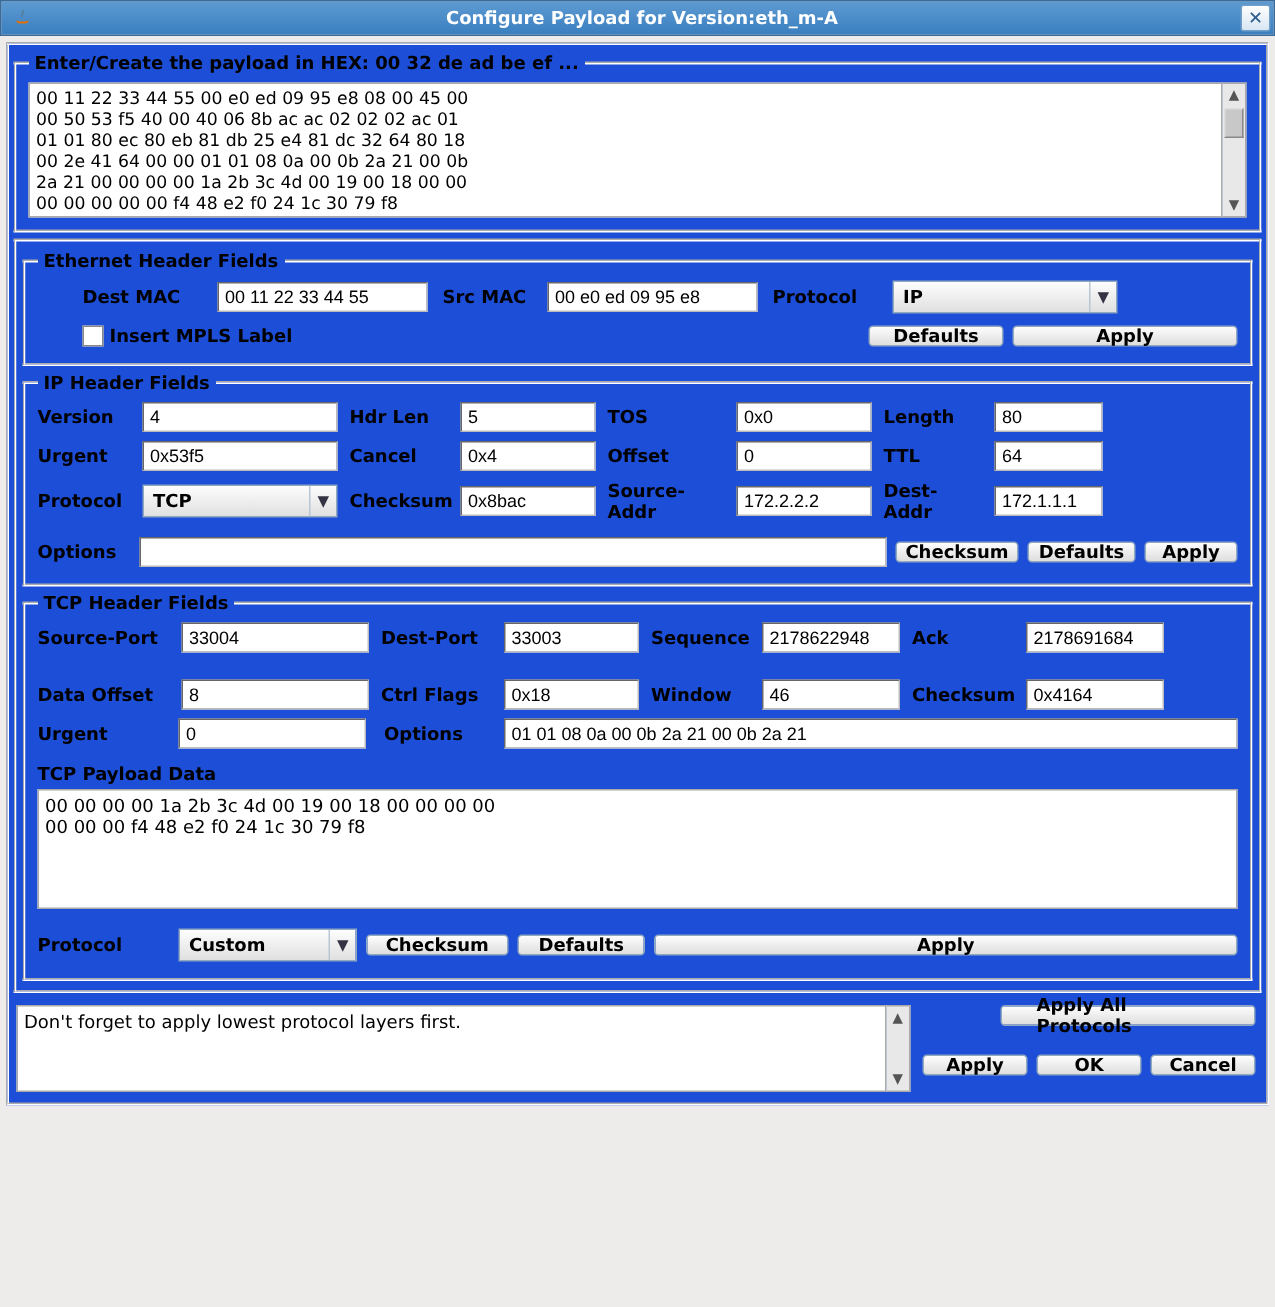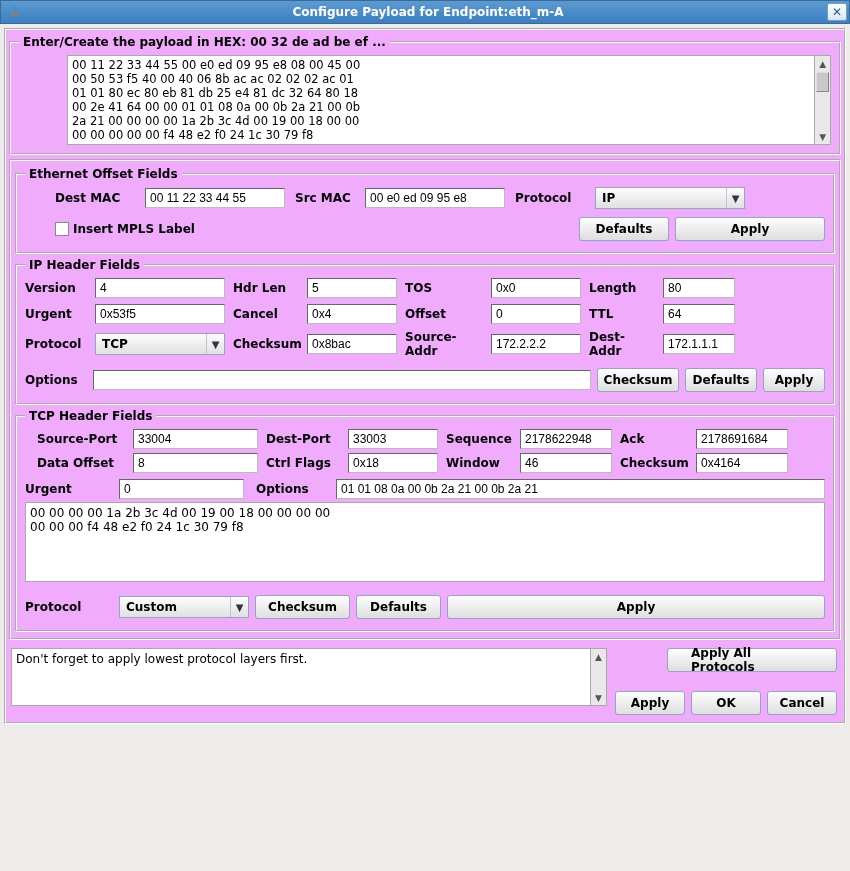--- a/index.html
+++ b/index.html
@@ -39,21 +39,21 @@
     width: 20px; height: 18px;
     margin-right: 2px;
     background: linear-gradient(to bottom,#fefefe,#d8e6f3);
     border: 1px solid #6f9ec9;
     display: flex; align-items: center; justify-content: center;
     color: #2a5d8f; font-weight: bold; font-size: 12px;
     border-radius: 2px;
   }
   .outer { padding: 4px; }
   .panel {
-    background: #f0abfc;
+    background: #1d4ed8;
     border: 2px groove #fff;
     padding: 1px;
   }
   fieldset {
     border: 2px groove #fff;
     margin: 4px 2px;
     padding: 6px 8px 8px 8px;
   }
   legend {
     font-weight: bold;
@@ -64,21 +64,21 @@
     width: 100%;
     height: 90px;
     resize: none;
     border: 1px solid #a9a9a9;
     background: #fff;
     font-family: "DejaVu Sans", sans-serif;
     font-size: 11.5px;
     padding: 2px 4px;
     line-height: 14px;
   }
-  .hexwrap { display: flex; margin-left: 48px; }
+  .hexwrap { display: flex; }
   .vscroll {
     width: 16px;
     background: #e8e8e8;
     border: 1px solid #a9a9a9;
     border-left: none;
     position: relative;
   }
   .vscroll .arrow { height: 15px; display:flex; align-items:center; justify-content:center; font-size:9px; color:#555;}
   .vscroll .thumb { position:absolute; left:1px; right:1px; top:16px; height:20px; background:#c8c8c8; border:1px outset #ddd;}
   .row { display: flex; align-items: center; margin: 3px 0; gap: 6px; }
@@ -105,41 +105,41 @@
     font-weight: bold;
     display:flex; align-items:center;
   }
   .selectbox .sarr {
     width: 18px;
     border-left: 1px solid #b8c5d3;
     display:flex; align-items:center; justify-content:center;
     color:#334; font-size:10px;
   }
   .btn {
-    height: 24px;
+    height: 14px;
     background: linear-gradient(to bottom,#fdfdfd,#dedede);
     border: 1px solid #8fa7bf;
     border-radius: 3px;
     font-weight: bold;
     font-size: 12px;
     padding: 0 23px;
     display: inline-flex;
     align-items: center;
     justify-content: center;
     cursor: default;
   }
   .checkbox {
     display:inline-flex; align-items:center; gap:4px;
   }
   .checkbox .box {
     width:14px; height:14px; background:#fff; border:1px solid #888;
   }
   .eth-grid { display:grid; grid-template-columns: 80px 140px 60px 140px 70px 150px; gap:6px 10px; align-items:center; margin-left:30px;}
   .ip-grid { display:grid; grid-template-columns: 62px 130px 66px 90px 78px 90px 66px 72px; gap:6px 8px; align-items:center; margin-left:0;}
-  .tcp-grid { display:grid; grid-template-columns: 88px 125px 74px 90px 66px 92px 68px 92px; gap:4px 8px; align-items:center; margin-left:12px;}
+  .tcp-grid { display:grid; grid-template-columns: 88px 125px 74px 90px 66px 92px 68px 92px; gap:18px 8px; align-items:center; margin-left:0;}
   .btnrow { display:flex; gap:6px; }
   textarea.payload {
     width:100%; height:80px; border:1px solid #a9a9a9; background:#fff; font-family:inherit; font-size:12px; padding:3px 4px; resize:none; line-height:14px;
   }
   .bottom {
     display:flex; gap:8px; padding: 6px 6px 6px 4px; align-items:flex-start;
   }
   .msgwrap { display:flex; flex:1; }
   textarea.msg {
     flex:1; height:58px; border:1px solid #a9a9a9; background:#fff; font-family:inherit; font-size:12px; padding:3px 4px; resize:none;
@@ -151,21 +151,21 @@
 </head>
 <body>
 
 <div class="titlebar">
   <span class="java-icon">
     <svg width="14" height="14" viewBox="0 0 16 16">
         <path d="M4 10c0 2 8 2 8 0" stroke="#e76f00" stroke-width="1.5" fill="none"></path>
         <path d="M8 2c2 2-2 3 0 5" stroke="#5382a1" stroke-width="1.5" fill="none"></path>
       </svg>
   </span>
-  <span class="title">Configure Payload for Endpoint:eth_m-A</span>
+  <span class="title">Configure Payload for Version:eth_m-A</span>
   <span class="close">
       <span>✕</span>
     </span>
 </div>
 
 <div class="outer">
 <div class="panel">
 
   <fieldset>
     <legend>Enter/Create the payload in HEX:  00 32 de ad be ef ...</legend>
@@ -180,21 +180,21 @@
         <div class="arrow">▲</div>
         <div class="thumb"></div>
         <div class="arrow" style="position:absolute;bottom:0;left:0;right:0;">▼</div>
       </div>
     </div>
   </fieldset>
 
   <div style="border:2px groove #fff; margin:2px; padding:2px;">
 
   <fieldset>
-    <legend>Ethernet Offset Fields</legend>
+    <legend>Ethernet Header Fields</legend>
     <div class="eth-grid">
       <span class="lbl">Dest MAC</span>
       <input type="text" value="00 11 22 33 44 55" style="">
       <span class="lbl">Src MAC</span>
       <input type="text" value="00 e0 ed 09 95 e8" style="">
       <span class="lbl">Protocol</span>
       <div class="selectbox">
         <span class="sval">IP</span>
         <span class="sarr">▼</span>
       </div>
@@ -272,25 +272,28 @@
       <input type="text" value="46" style="">
       <span class="lbl">Checksum</span>
       <input type="text" value="0x4164" style="">
     </div>
     <div class="row" style="margin-top:6px;">
       <span class="lbl" style="width:88px">Urgent</span>
       <input type="text" style="width: 125px;" value="0">
       <span class="lbl" style="width:74px; margin-left:6px;">Options</span>
       <input type="text" style="flex: 1 1 0%;" value="01 01 08 0a 00 0b 2a 21 00 0b 2a 21">
     </div>
+    <div class="row" style="margin-top:10px;">
+      <span class="lbl">TCP Payload Data</span>
+    </div>
     <textarea class="payload" style="">00 00 00 00 1a 2b 3c 4d 00 19 00 18 00 00 00 00
 00 00 00 f4 48 e2 f0 24 1c 30 79 f8</textarea>
     <div class="row" style="margin-top:10px;">
       <span class="lbl" style="width:88px">Protocol</span>
-      <div class="selectbox" style="width:130px">
+      <div class="selectbox" style="width:119px">
         <span class="sval">Custom</span>
         <span class="sarr">▼</span>
       </div>
       <span class="btn" style="width:95px">Checksum</span>
       <span class="btn" style="width:85px">Defaults</span>
       <span class="btn" style="flex:1">Apply</span>
     </div>
   </fieldset>
 
   </div>

